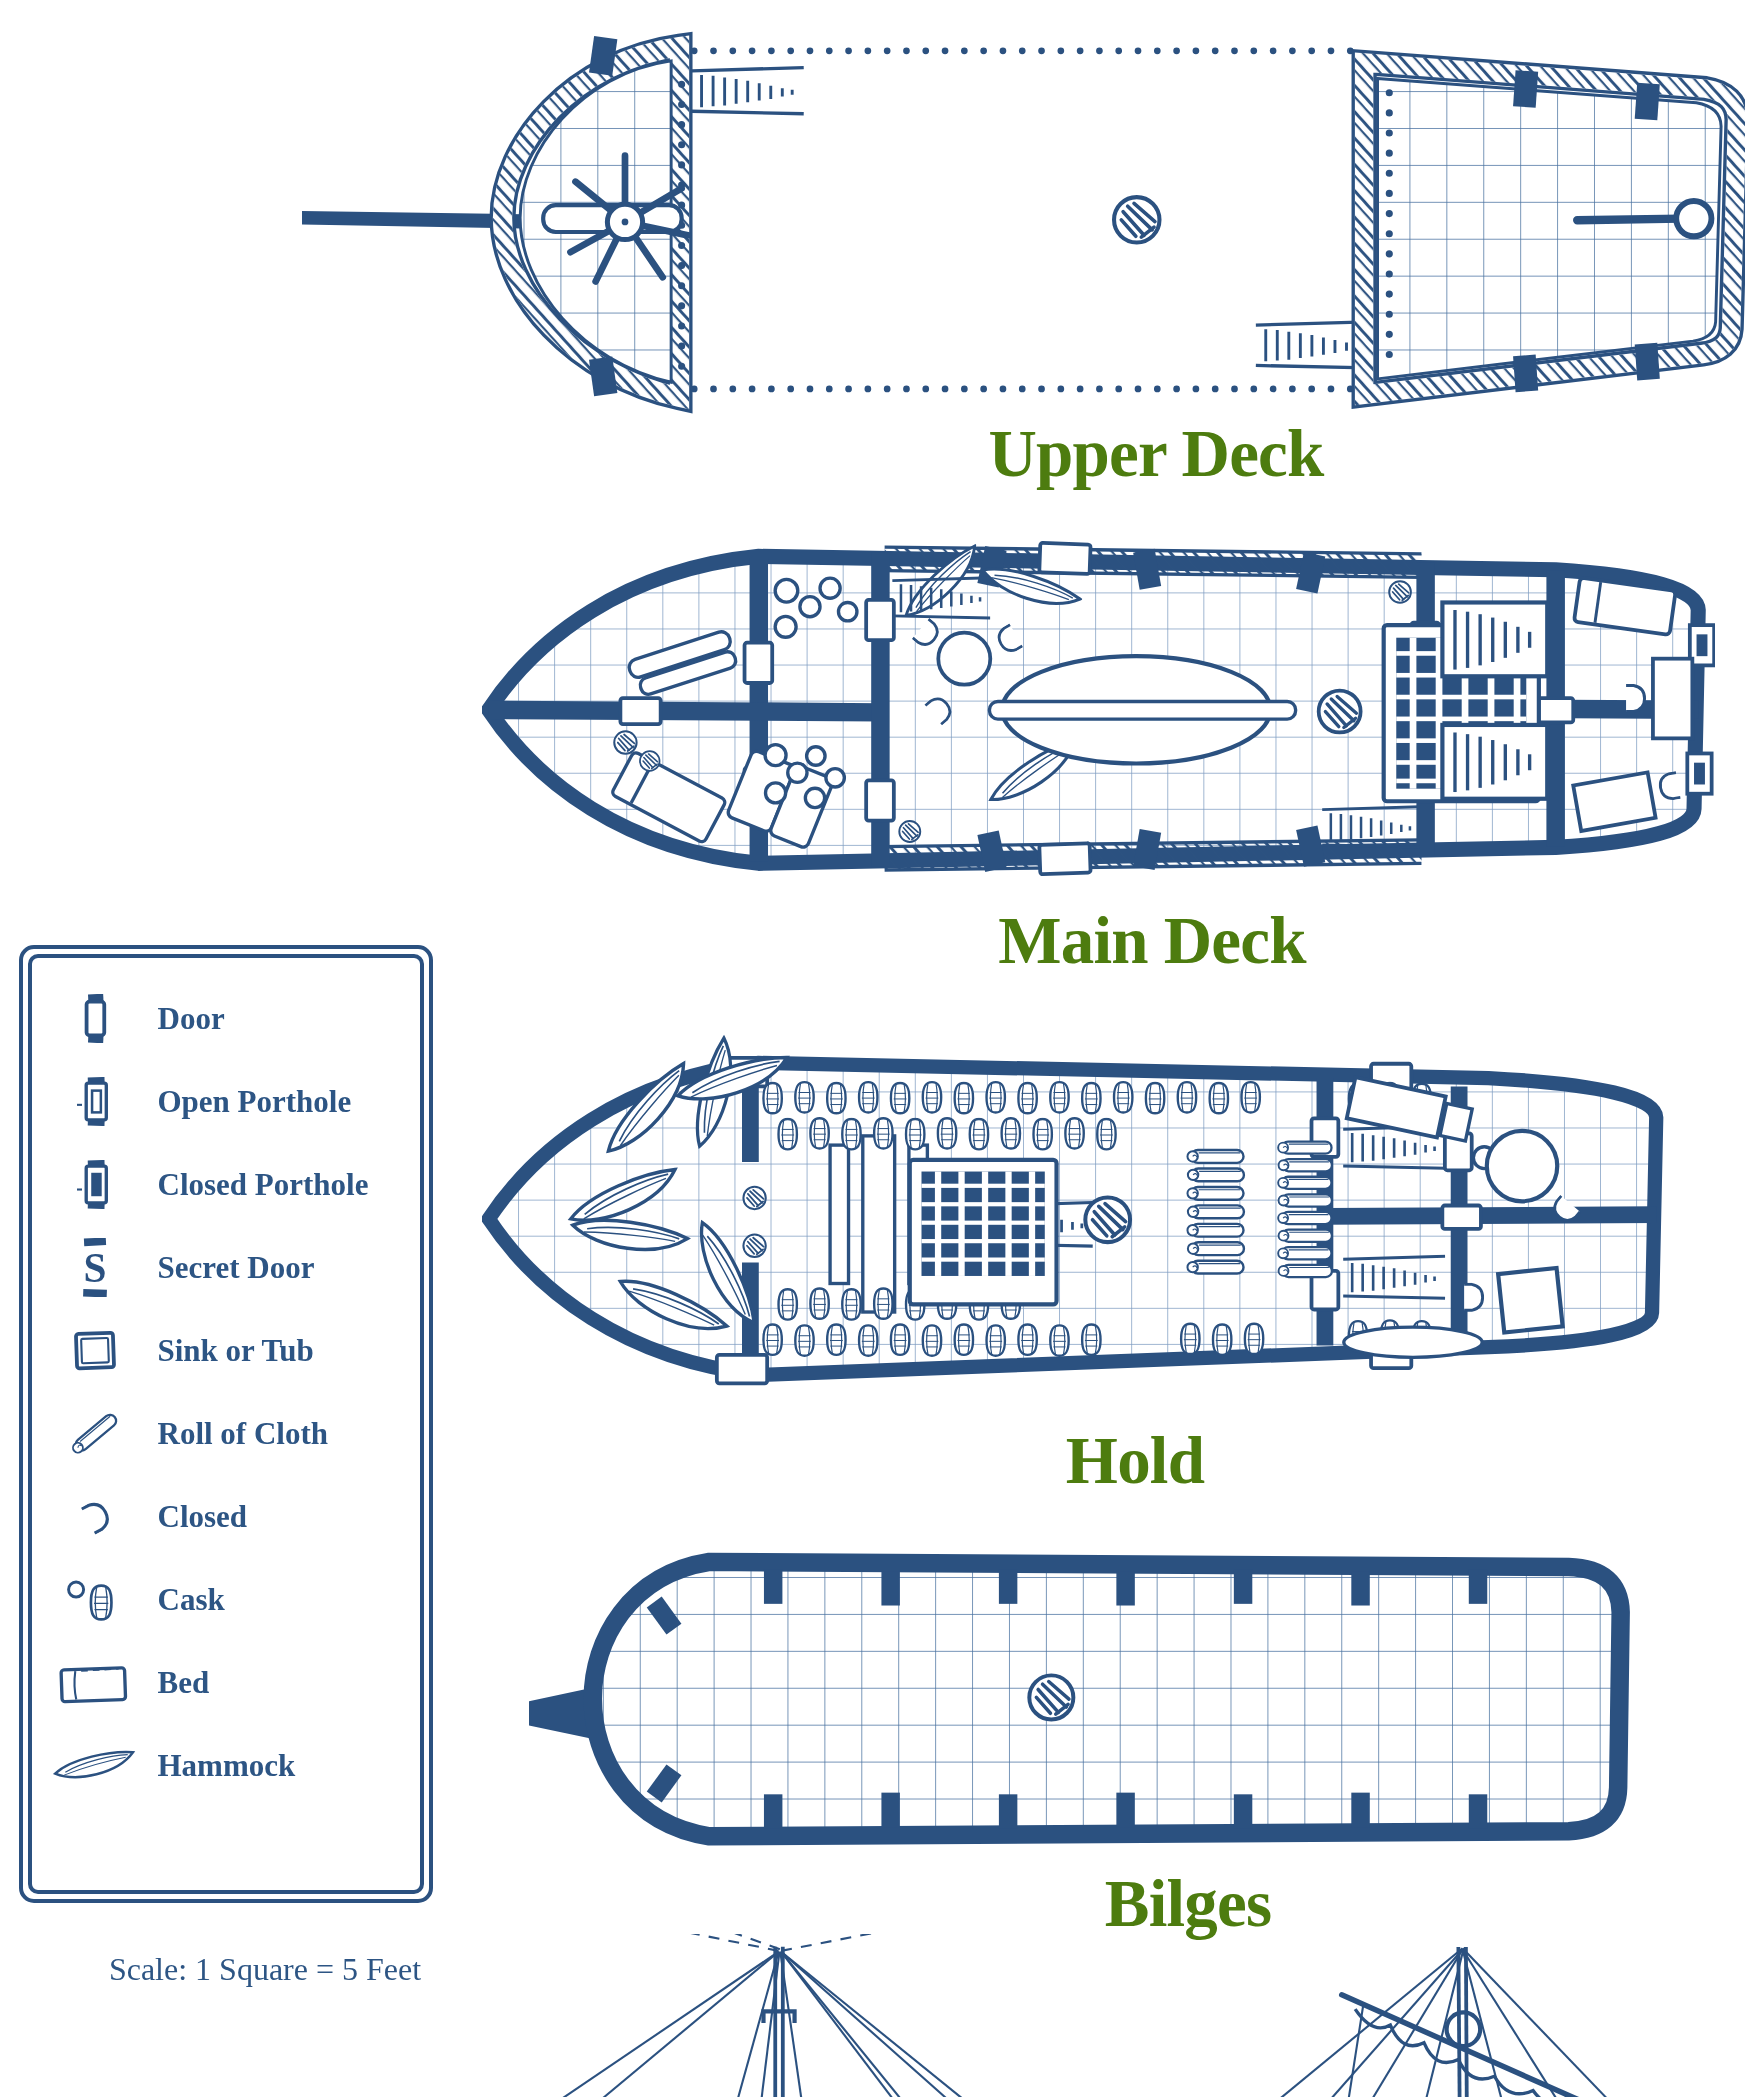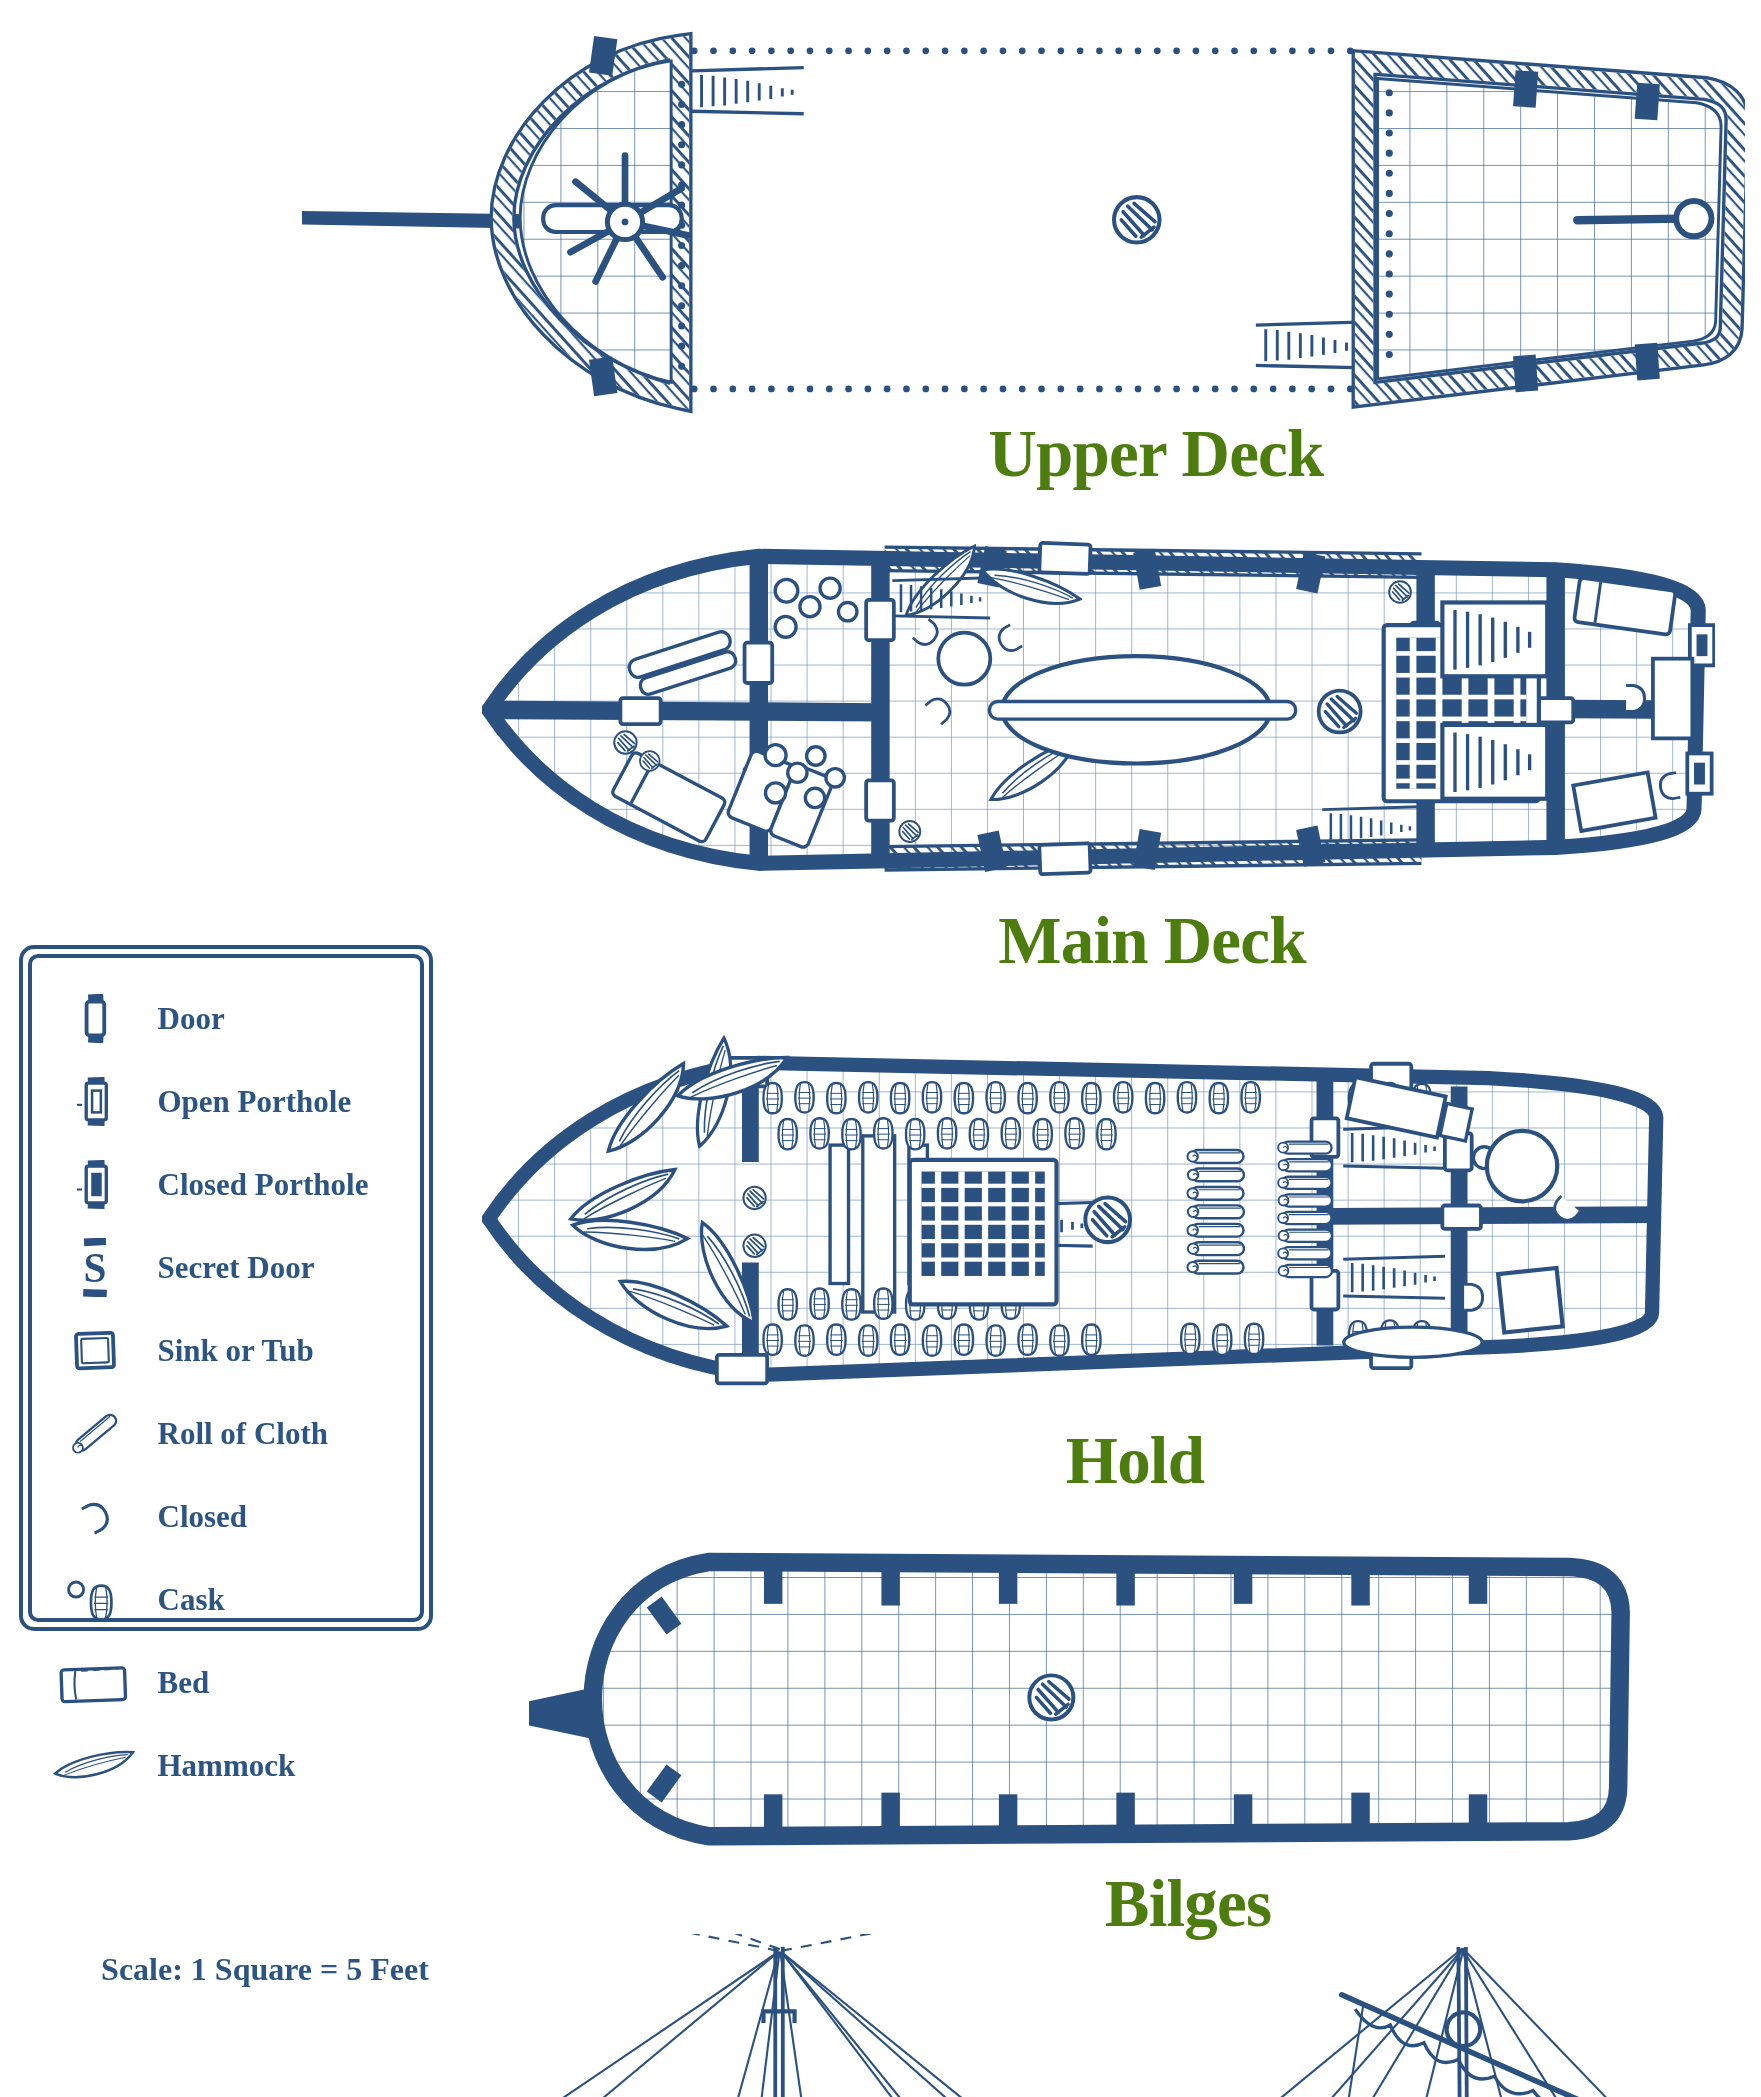--- a/index.html
+++ b/index.html
@@ -1,30 +1,30 @@
 <!DOCTYPE html>
 <html style="font-size:6.7px"><head>
 <meta charset="utf-8">
 <style>
   html,body{margin:0;padding:0;background:#fff;}
   #page{position:relative;width:1762px;height:2391px;background:#ffffff;overflow:hidden;
         font-family:"Liberation Serif",serif;}
   .plan{position:absolute;}
   .title{position:absolute;transform:translateX(-50%);font-weight:bold;font-size:67px;
          color:#4d7c0f;white-space:nowrap;letter-spacing:-0.8px;}
-  #legend-box{position:absolute;left:18.5px;top:945px;width:414px;height:686px;
+  #legend-box{position:absolute;left:18.5px;top:945px;width:414px;height:958px;
               border:4.2px solid #2b5180;border-radius:15px;box-sizing:border-box;}
   #legend-inner{position:absolute;left:5px;top:5px;right:5px;bottom:5px;
                 border:4.2px solid #2b5180;border-radius:10px;box-sizing:border-box;
                 padding-top:19.3px;}
   .legend-row{display:flex;align-items:center;height:83px;}
   .legend-icon{width:126px;display:flex;justify-content:center;align-items:center;flex:0 0 126px;}
   .legend-label{font-weight:bold;font-size:31px;color:#2d5584;white-space:nowrap;}
   #scale-note{position:absolute;left:265px;top:1951px;transform:translateX(-50%);
-              font-weight:bold;font-size:32px;color:#2d5584;white-space:nowrap;}
+              font-weight:normal;font-size:32px;color:#2d5584;white-space:nowrap;}
   svg{display:block;}
 </style>
 </head>
 <body>
 
 <div id="page">
 
 <svg width="0" height="0" style="position:absolute" aria-hidden="true">
  <defs>
   <pattern id="grid" width="86" height="86" patternUnits="userSpaceOnUse">

